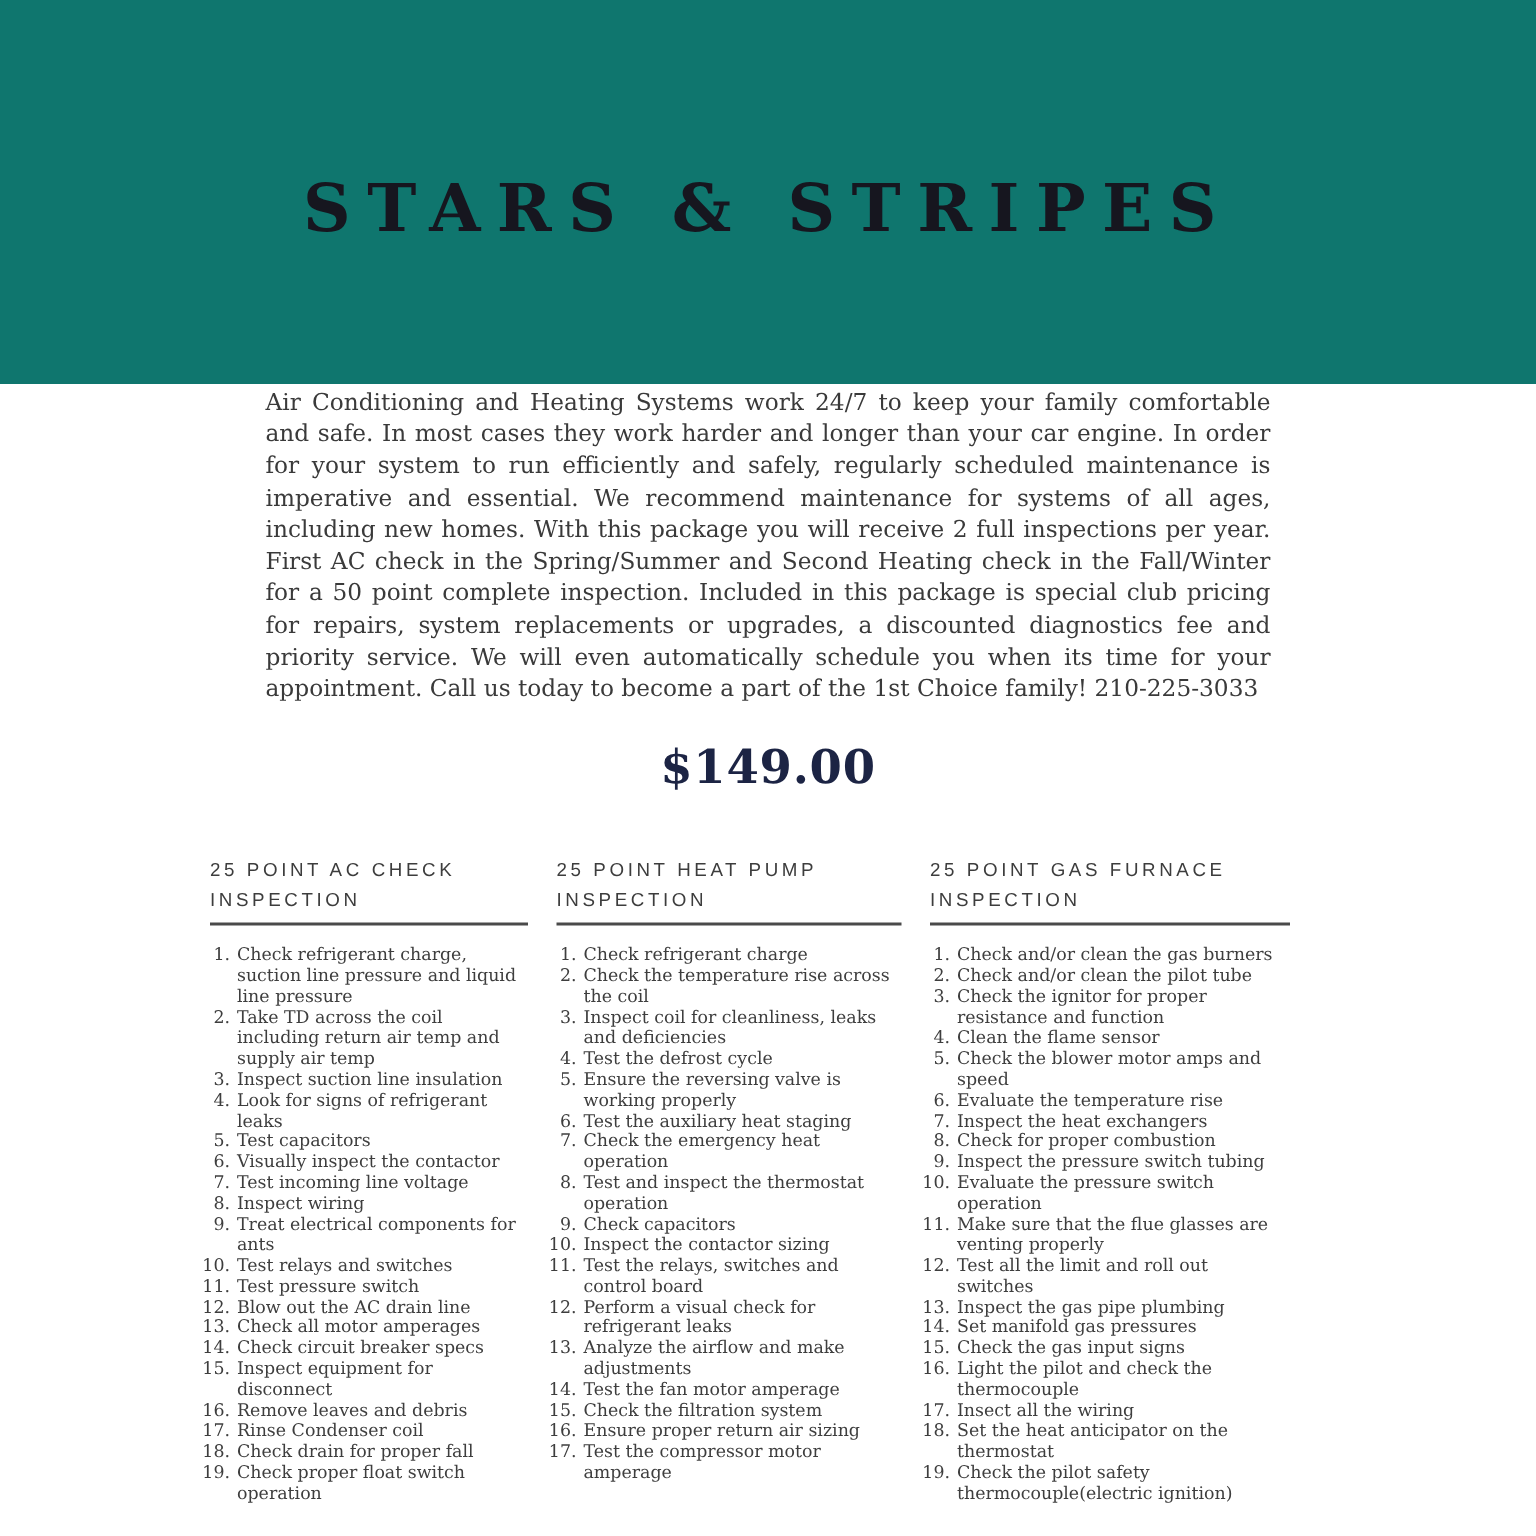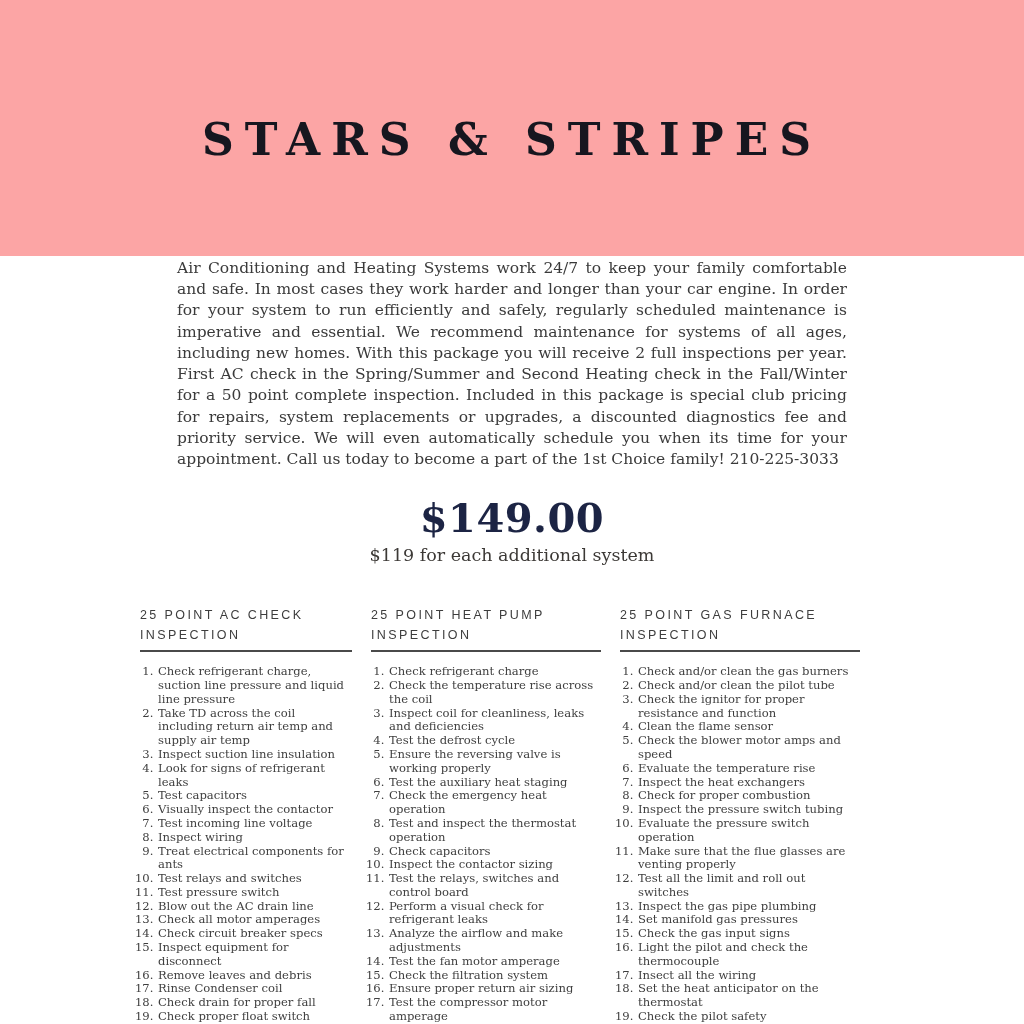--- a/index.html
+++ b/index.html
@@ -7,21 +7,21 @@
   body {
     width: 1024px;
     height: 1024px;
     background: #ffffff;
     font-family: "DejaVu Serif", serif;
     color: #3b3b3b;
     overflow: hidden;
     position: relative;
   }
   .hero {
-    background: #fca5a5;
+    background: #0f766e;
     height: 256px;
     text-align: center;
     padding-top: 114px;
   }
   .title {
     margin: 0;
     font-size: 44px;
     font-weight: bold;
     letter-spacing: 11px;
     color: #16161f;
@@ -44,21 +44,21 @@
     text-align: justify;
     font-size: 15.5px;
     line-height: 1.37;
     color: #3a3a3a;
   }
   .price-block {
     text-align: center;
     margin-top: 24px;
   }
   .price {
-    font-size: 40px;
+    font-size: 31px;
     font-weight: bold;
     color: #1c2444;
     letter-spacing: 0.5px;
     margin: 0;
   }
   .price-note {
     margin: 7px 0 0 0;
     font-size: 15px;
     color: #5c5650;
   }
@@ -102,21 +102,20 @@
 <body>
 
 <div class="hero">
   <h1 class="title">STARS &amp; STRIPES</h1>
 </div>
 
 <p class="intro">Air Conditioning and Heating Systems work 24/7 to keep your family comfortable and safe. In most cases they work harder and longer than your car engine. In order for your system to run efficiently and safely, regularly scheduled maintenance is imperative and essential. We recommend maintenance for systems of all ages, including new homes. With this package you will receive 2 full inspections per year. First AC check in the Spring/Summer and Second Heating check in the Fall/Winter for a 50 point complete inspection. Included in this package is special club pricing for repairs, system replacements or upgrades, a discounted diagnostics fee and priority service. We will even automatically schedule you when its time for your appointment.  Call us today to become a part of the 1st Choice family! 210-225-3033</p>
 
 <div class="price-block">
   <p class="price">$149.00</p>
-  <p class="price-additional">$119 for each additional system</p>
 </div>
 
 <div class="columns">
   <div class="column c1">
     <h3 class="column-heading">25 POINT AC CHECK
 INSPECTION</h3>
     <ol class="inspection-list">
         <li>Check refrigerant charge, suction line pressure and liquid line pressure</li>
         <li>Take TD across the coil including return air temp and supply air temp</li>
         <li>Inspect suction line insulation</li>

